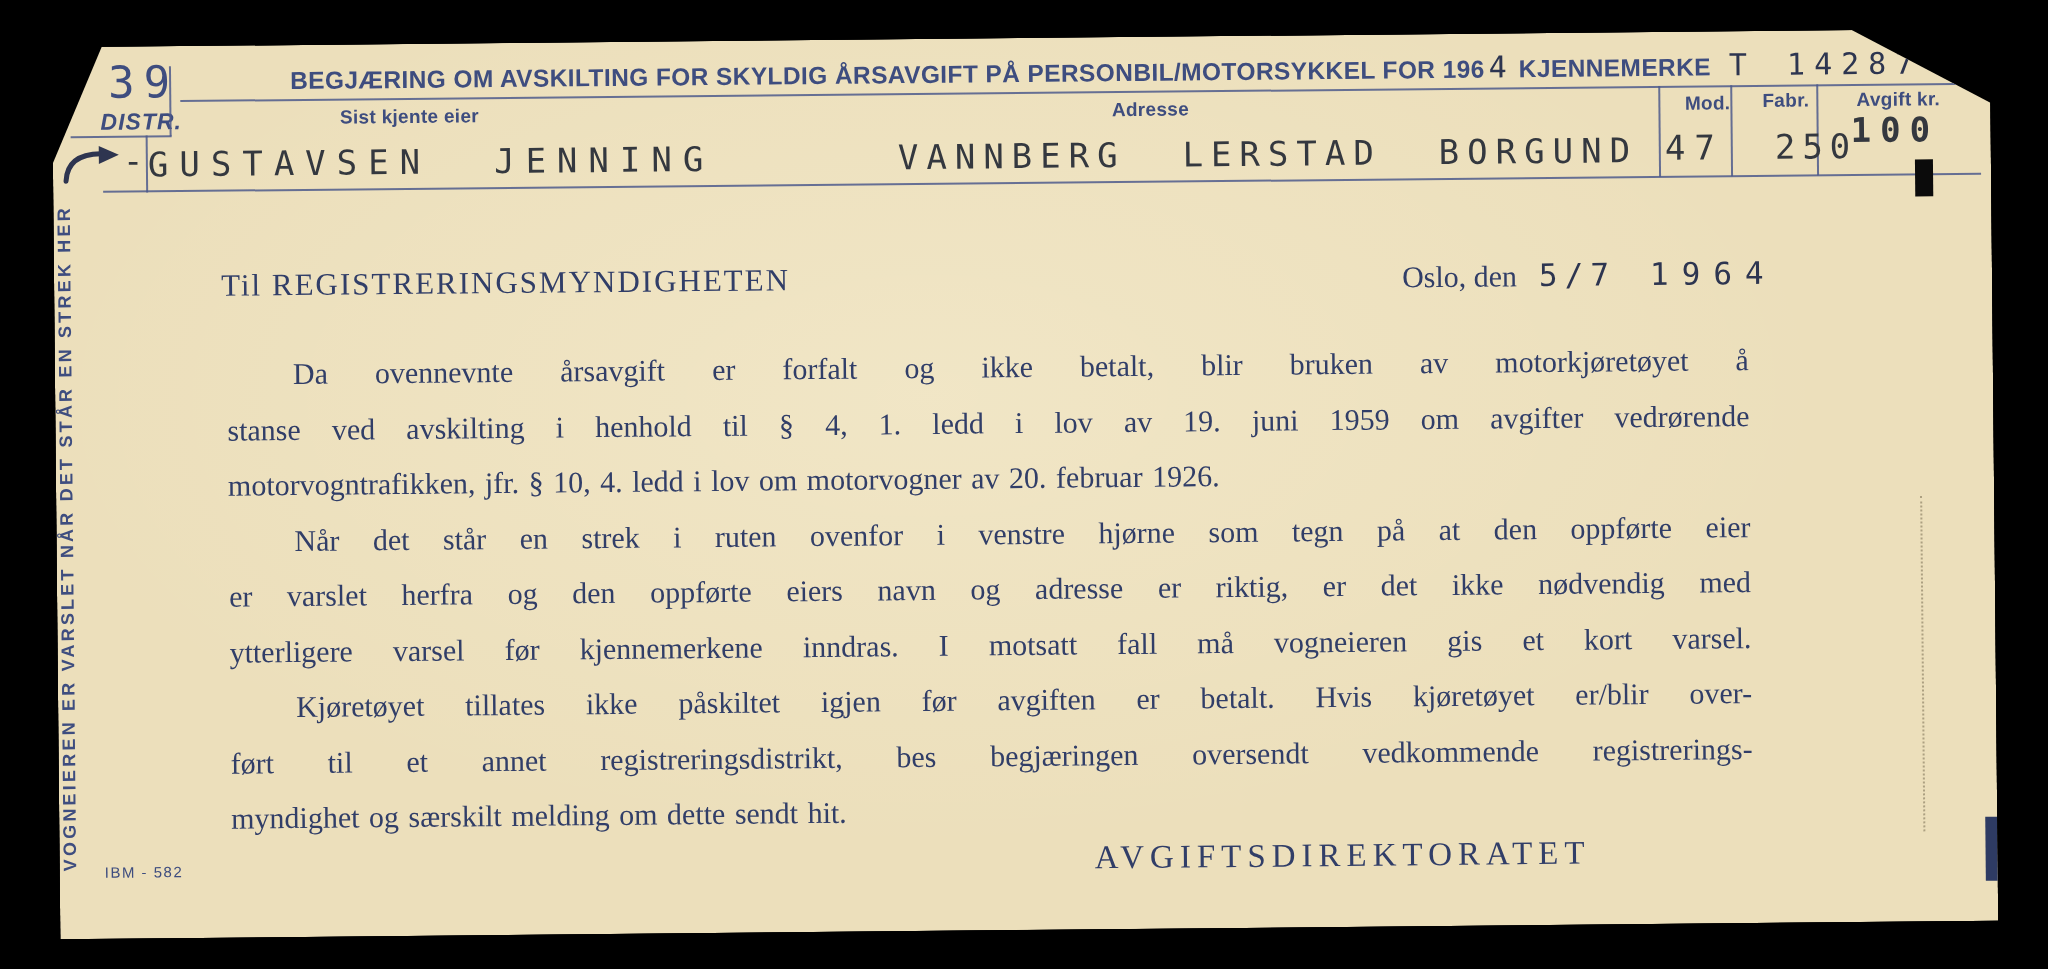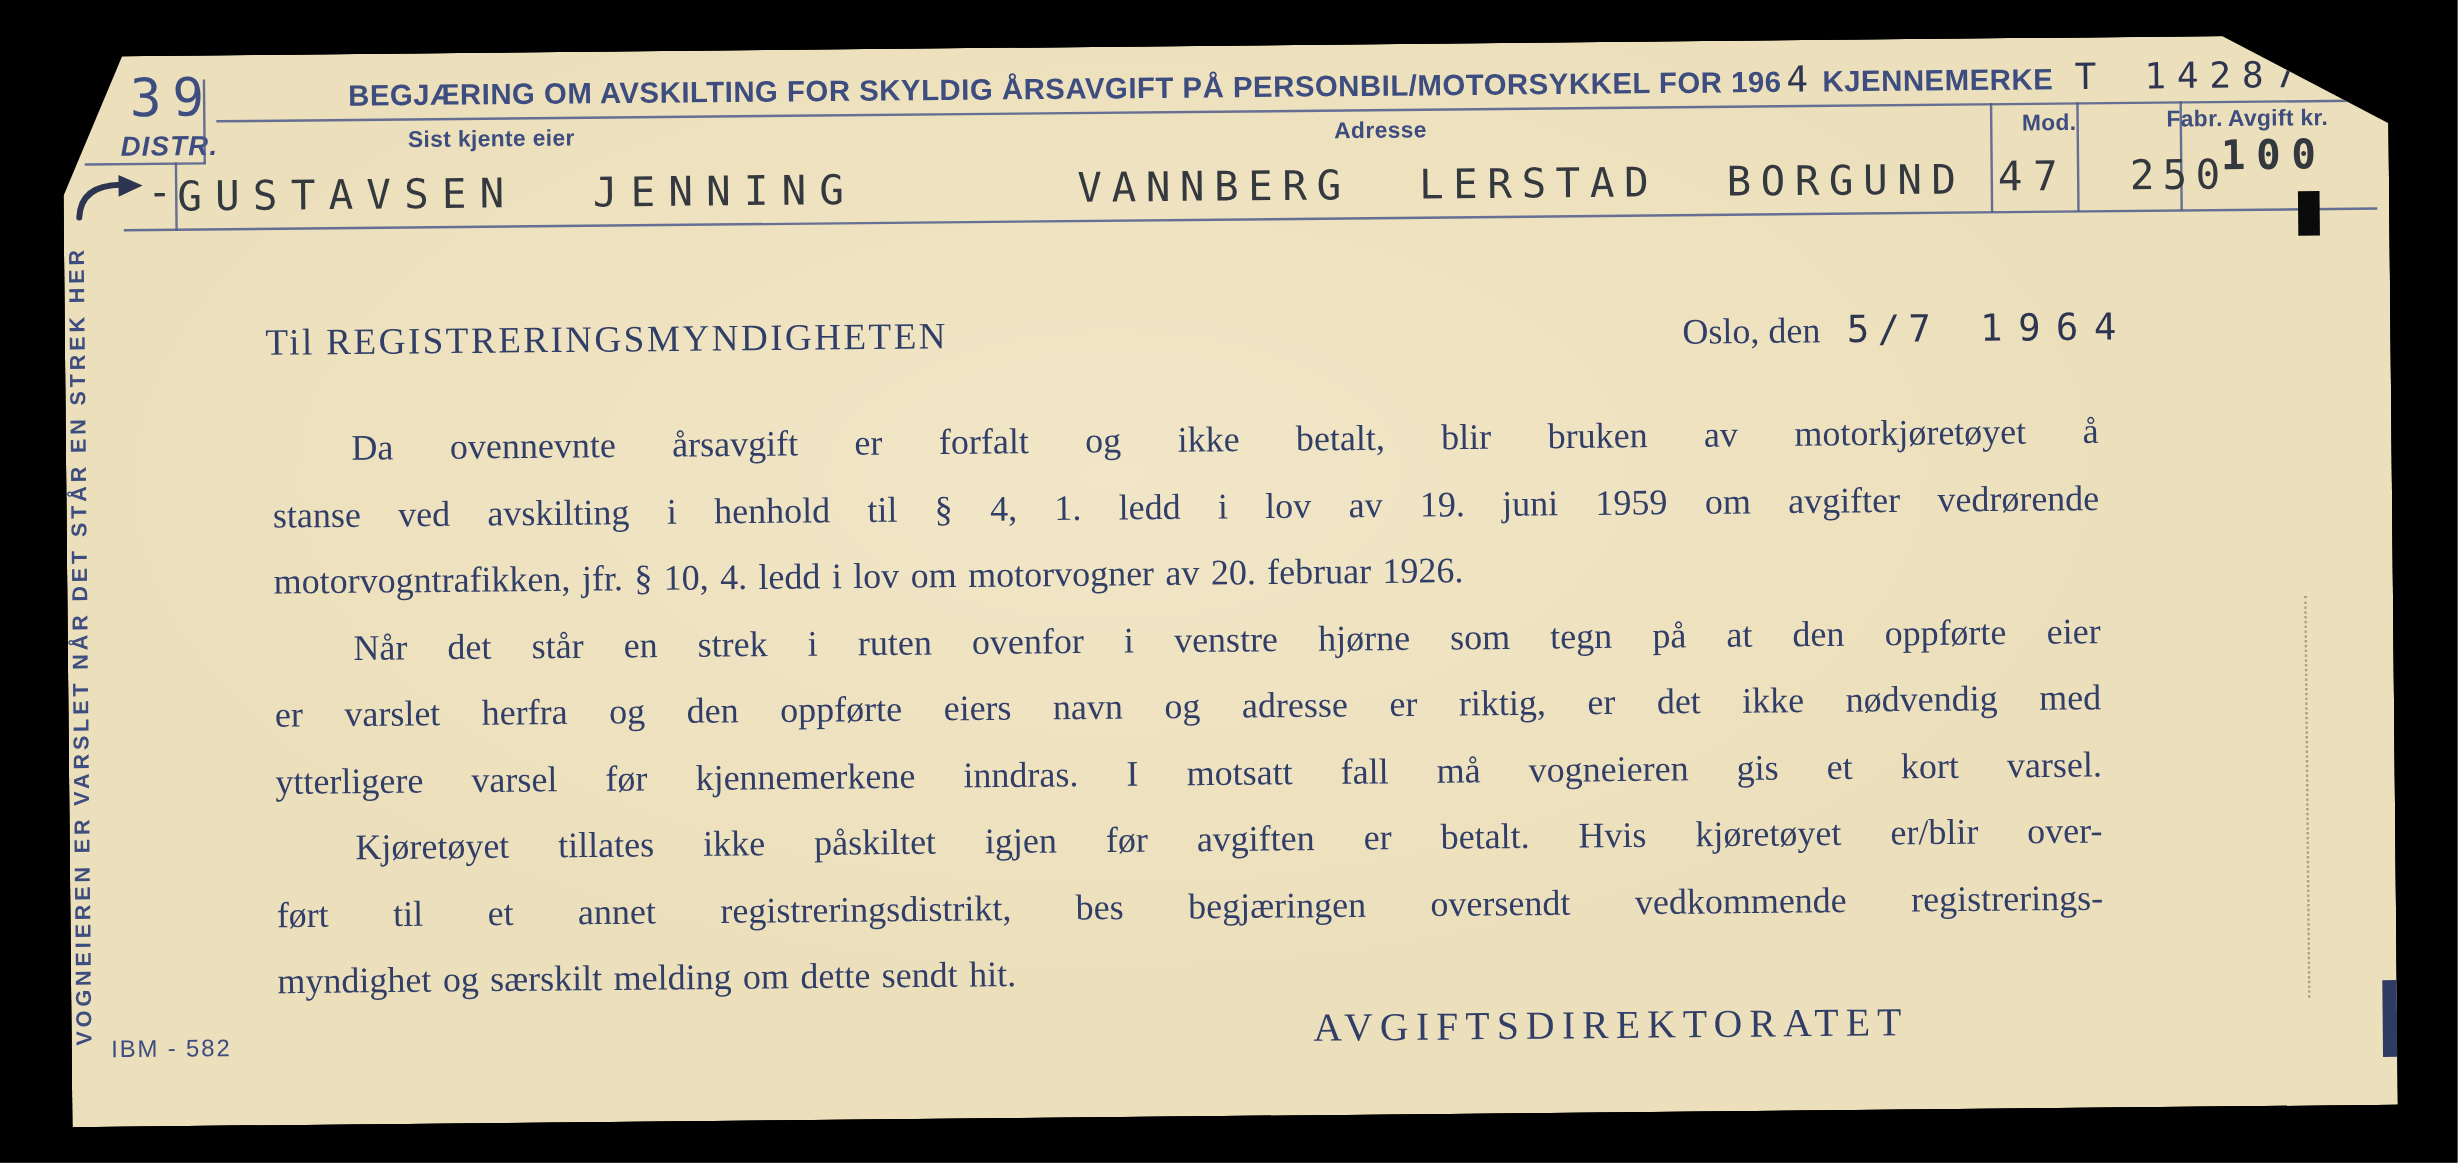--- a/index.html
+++ b/index.html
@@ -40,21 +40,21 @@
   .t-pref{font-size:30px;margin-left:18px;}
   .t-num{font-size:30px;margin-left:40px;letter-spacing:9px;}
   .title-underline{left:128px;top:54px;width:1800px;height:2px;}
   
   .lbl{font-size:19px;font-weight:700;letter-spacing:.3px;text-align:center;color:var(--blue);}
   .lbl-owner{left:247px;top:62px;width:220px;}
   .lbl-address{left:988px;top:62px;width:220px;}
   .colline{top:54px;width:2px;height:91px;}
   .c1{left:1606px;} .c2{left:1678px;} .c3{left:1764px;}
   .lbl-mod{left:1606px;top:61px;width:72px;text-align:right;}
-  .lbl-fabr{left:1743px;top:59px;width:67px;}
+  .lbl-fabr{left:1700px;top:59px;width:67px;}
   .lbl-avgift{left:1764px;top:59px;width:164px;}
   .tval{font-family:"DejaVu Sans Mono",monospace;color:var(--typed);font-size:34px;white-space:pre;}
   .val-dash{left:70px;top:94px;}
   .val-name{left:95px;top:98px;letter-spacing:11px;}
   .val-address{left:845px;top:98px;letter-spacing:8px;}
   .val-mod{left:1612px;top:96px;letter-spacing:9px;}
   .val-fabr{left:1682px;top:96px;letter-spacing:7px;margin-left:40px;}
   .val-avgift{left:1798px;top:80px;letter-spacing:9px;font-weight:bold;}
   .punch{left:1862px;top:130px;width:18px;height:37px;background:#0b0b0b;}
   .arrow-svg{left:6px;top:92px;}
@@ -67,21 +67,21 @@
   .dateline{left:1348px;top:224px;display:flex;align-items:baseline;white-space:nowrap;color:var(--ink);}
   .d-printed{font-family:"Liberation Serif",serif;font-size:30px;}
   .d-day{font-size:31px;margin-left:22px;letter-spacing:7px;color:var(--typedhdr);}
   .d-year{font-size:31px;margin-left:34px;letter-spacing:13px;color:var(--typedhdr);}
   .bodytext{left:172px;top:301px;width:1522px;font-family:"Liberation Serif",serif;
     font-size:30px;line-height:55.5px;color:var(--ink);word-spacing:2px;}
   .bline{width:100%;}
   .ind{text-indent:66px;}
   .just{text-align:justify;text-align-last:justify;}
   .signature{left:1035px;top:802px;font-family:"Liberation Serif",serif;font-size:33px;letter-spacing:6px;color:var(--ink);}
-  .formno{left:33px;top:817px;font-size:20px;letter-spacing:1.5px;color:var(--blue);}
+  .formno{left:45px;top:817px;font-size:15px;letter-spacing:1.5px;color:var(--blue);}
   
   .dotline{left:1864px;top:467px;height:335px;width:0;border-left:2px dotted rgba(95,85,60,.45);}
   .navybar{left:1926px;top:788px;width:12px;height:64px;background:#2e3b63;}
 </style>
 </head>
 <body>
 
 <div class="card">
 
   <div class="abs dist-num">39</div>

